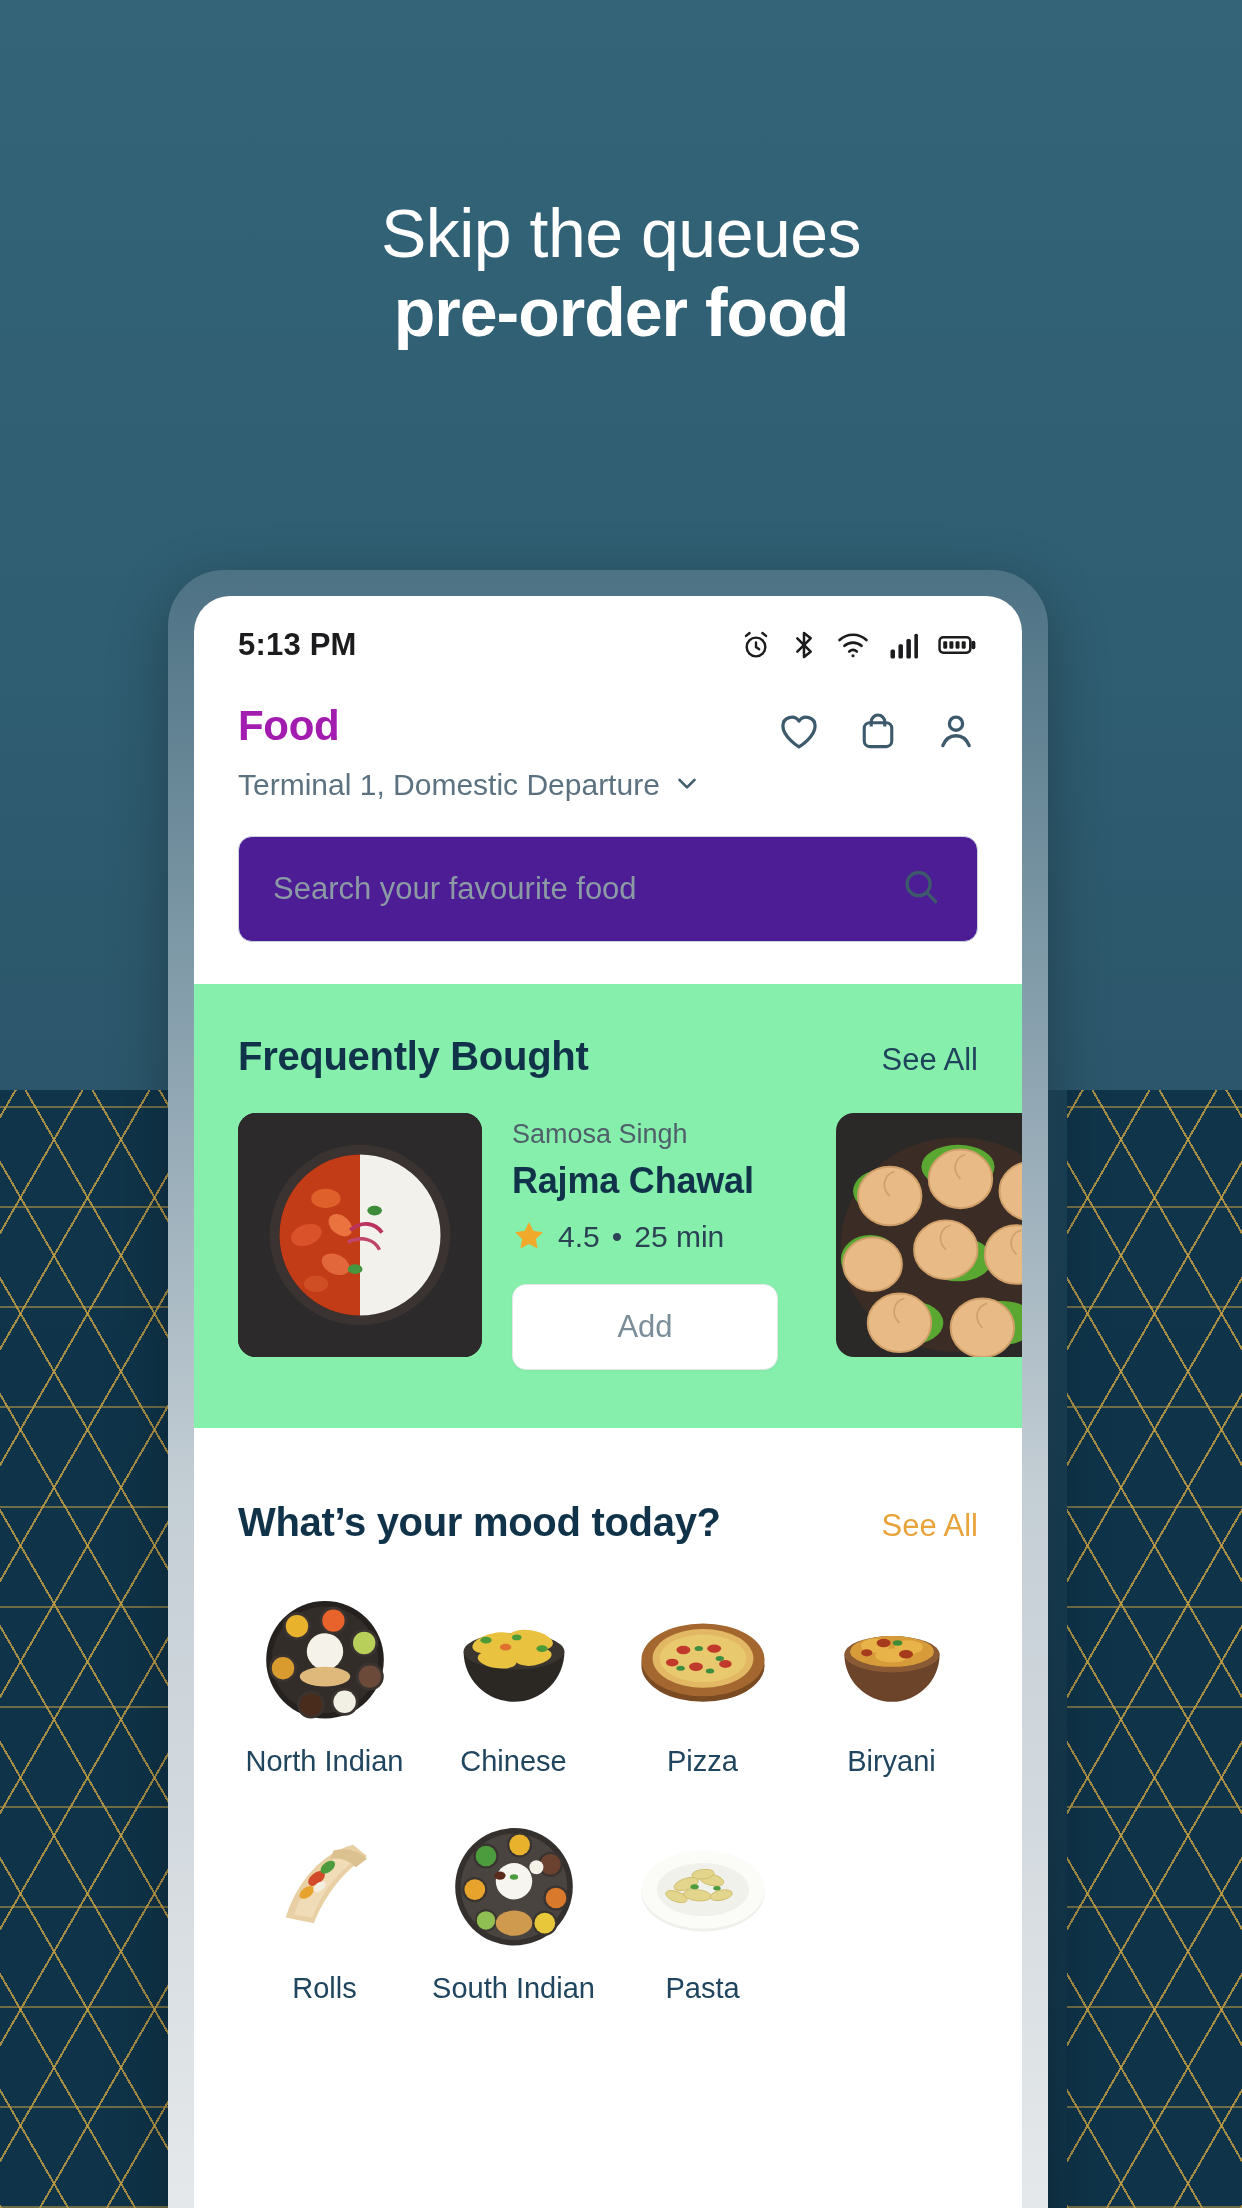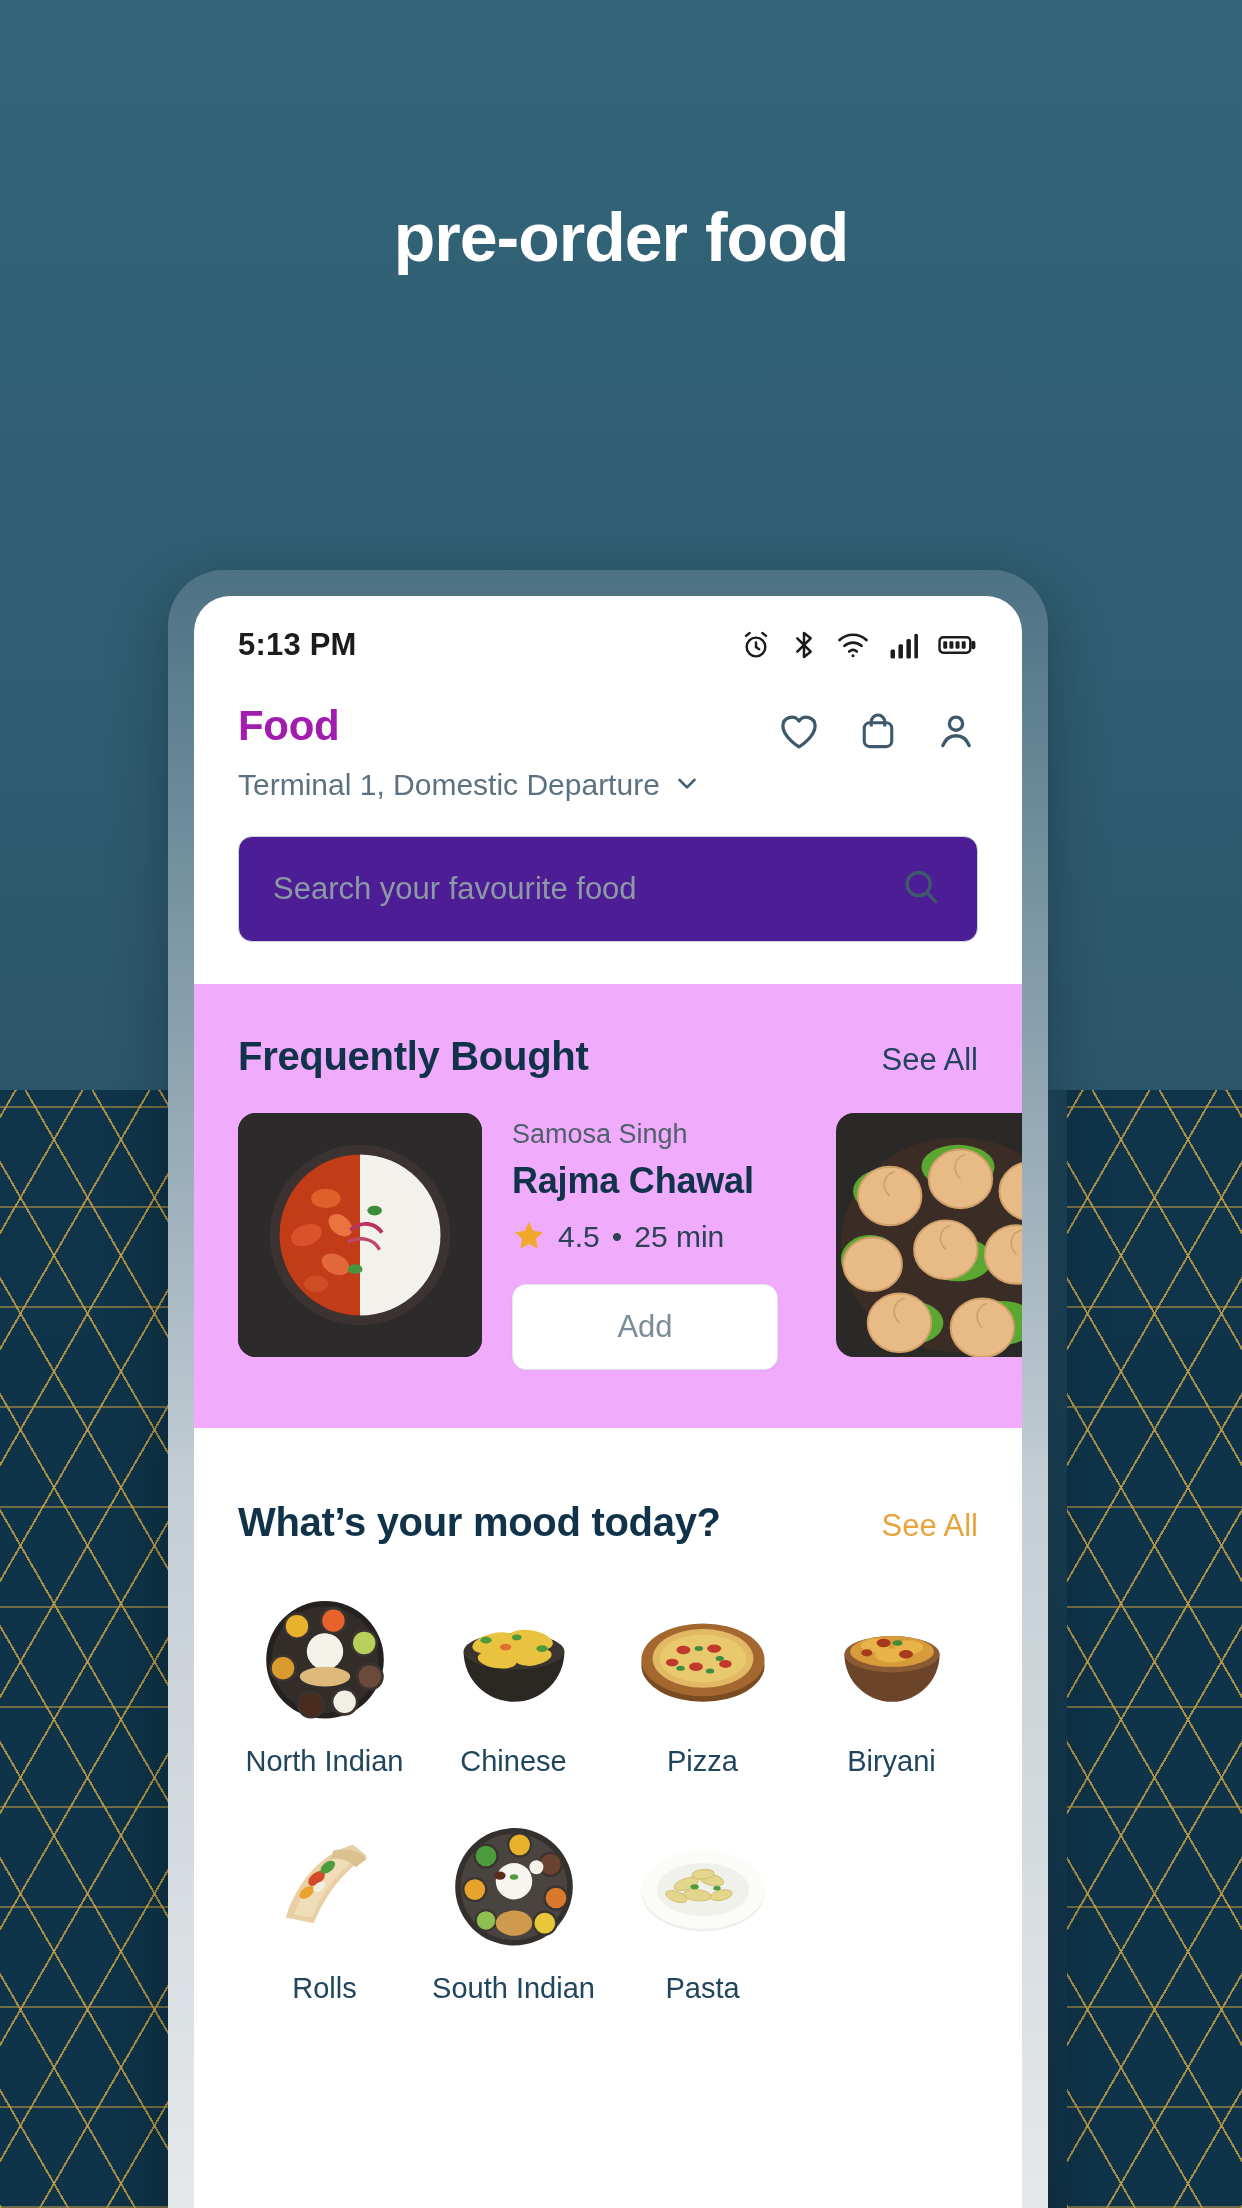--- a/index.html
+++ b/index.html
@@ -97,21 +97,21 @@
   .search-box{
     height:106px; border:1.5px solid #c9d3d9; border-radius:14px;
     display:flex; align-items:center; justify-content:space-between;
     padding:0 34px;
     background:#4c1d95;
   }
   .search-ph{ font-size:31px; color:#8b9aa4; }
 
   
   .freq{
-    background:#f0abfc;
+    background:#86efac;
     padding:50px 0 58px 0;
   }
   .sec-head{
     display:flex; justify-content:space-between; align-items:baseline;
     padding:0 44px; margin-bottom:34px;
   }
   .sec-title{ font-size:40px; font-weight:700; color:#11334a; letter-spacing:-.3px;}
   .see-all{ font-size:31px; color:#20445c; }
   .see-all.gold{ color:#e8a33a; }
 
@@ -151,20 +151,21 @@
 </head>
 <body>
 
 <div class="backdrop"></div>
 <div class="pattern-left"></div>
 <div class="pattern-right"></div>
 <div class="pattern-fade-l"></div>
 <div class="pattern-fade-r"></div>
 
 <div class="hero">
+  <div class="line1">Skip the queues</div>
   <div class="line2">pre-order food</div>
 </div>
 
 <div class="phone">
 <div class="screen">
 
   <div class="statusbar">
     <div class="status-time">5:13 PM</div>
     <div class="status-icons">
       <span>

